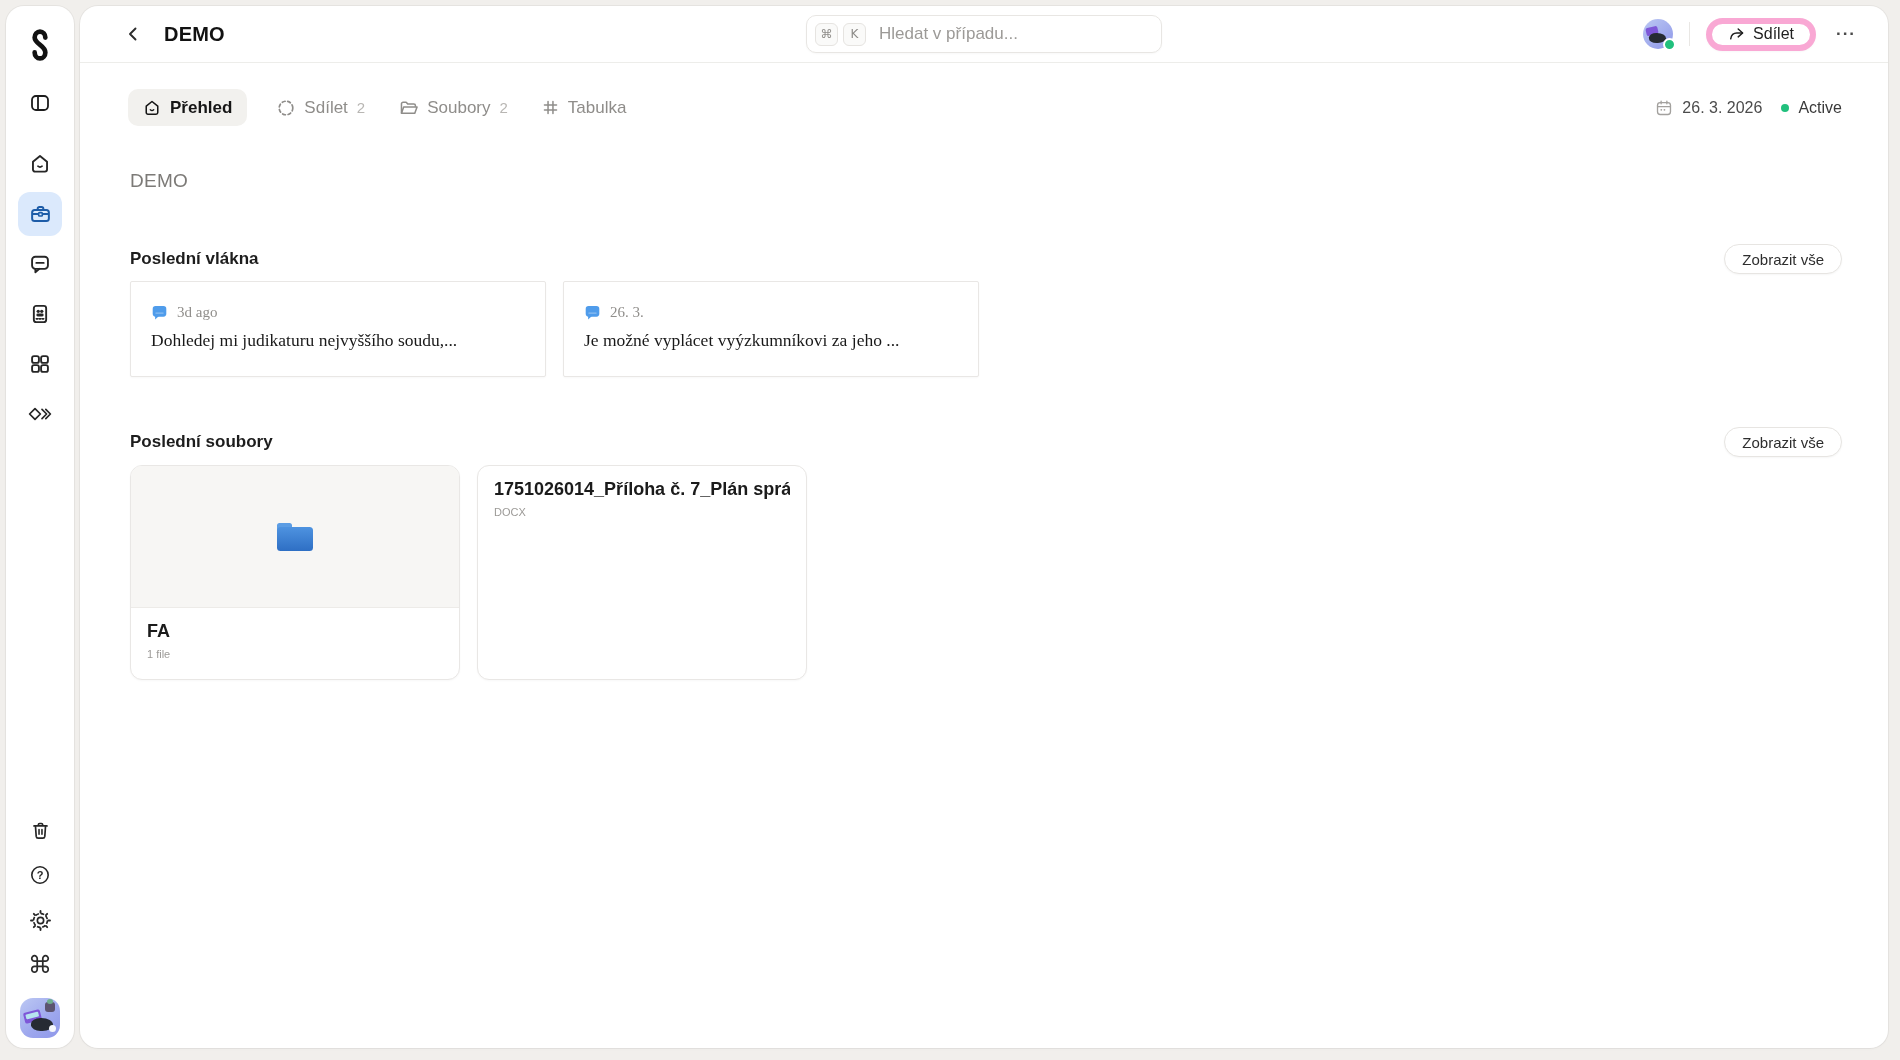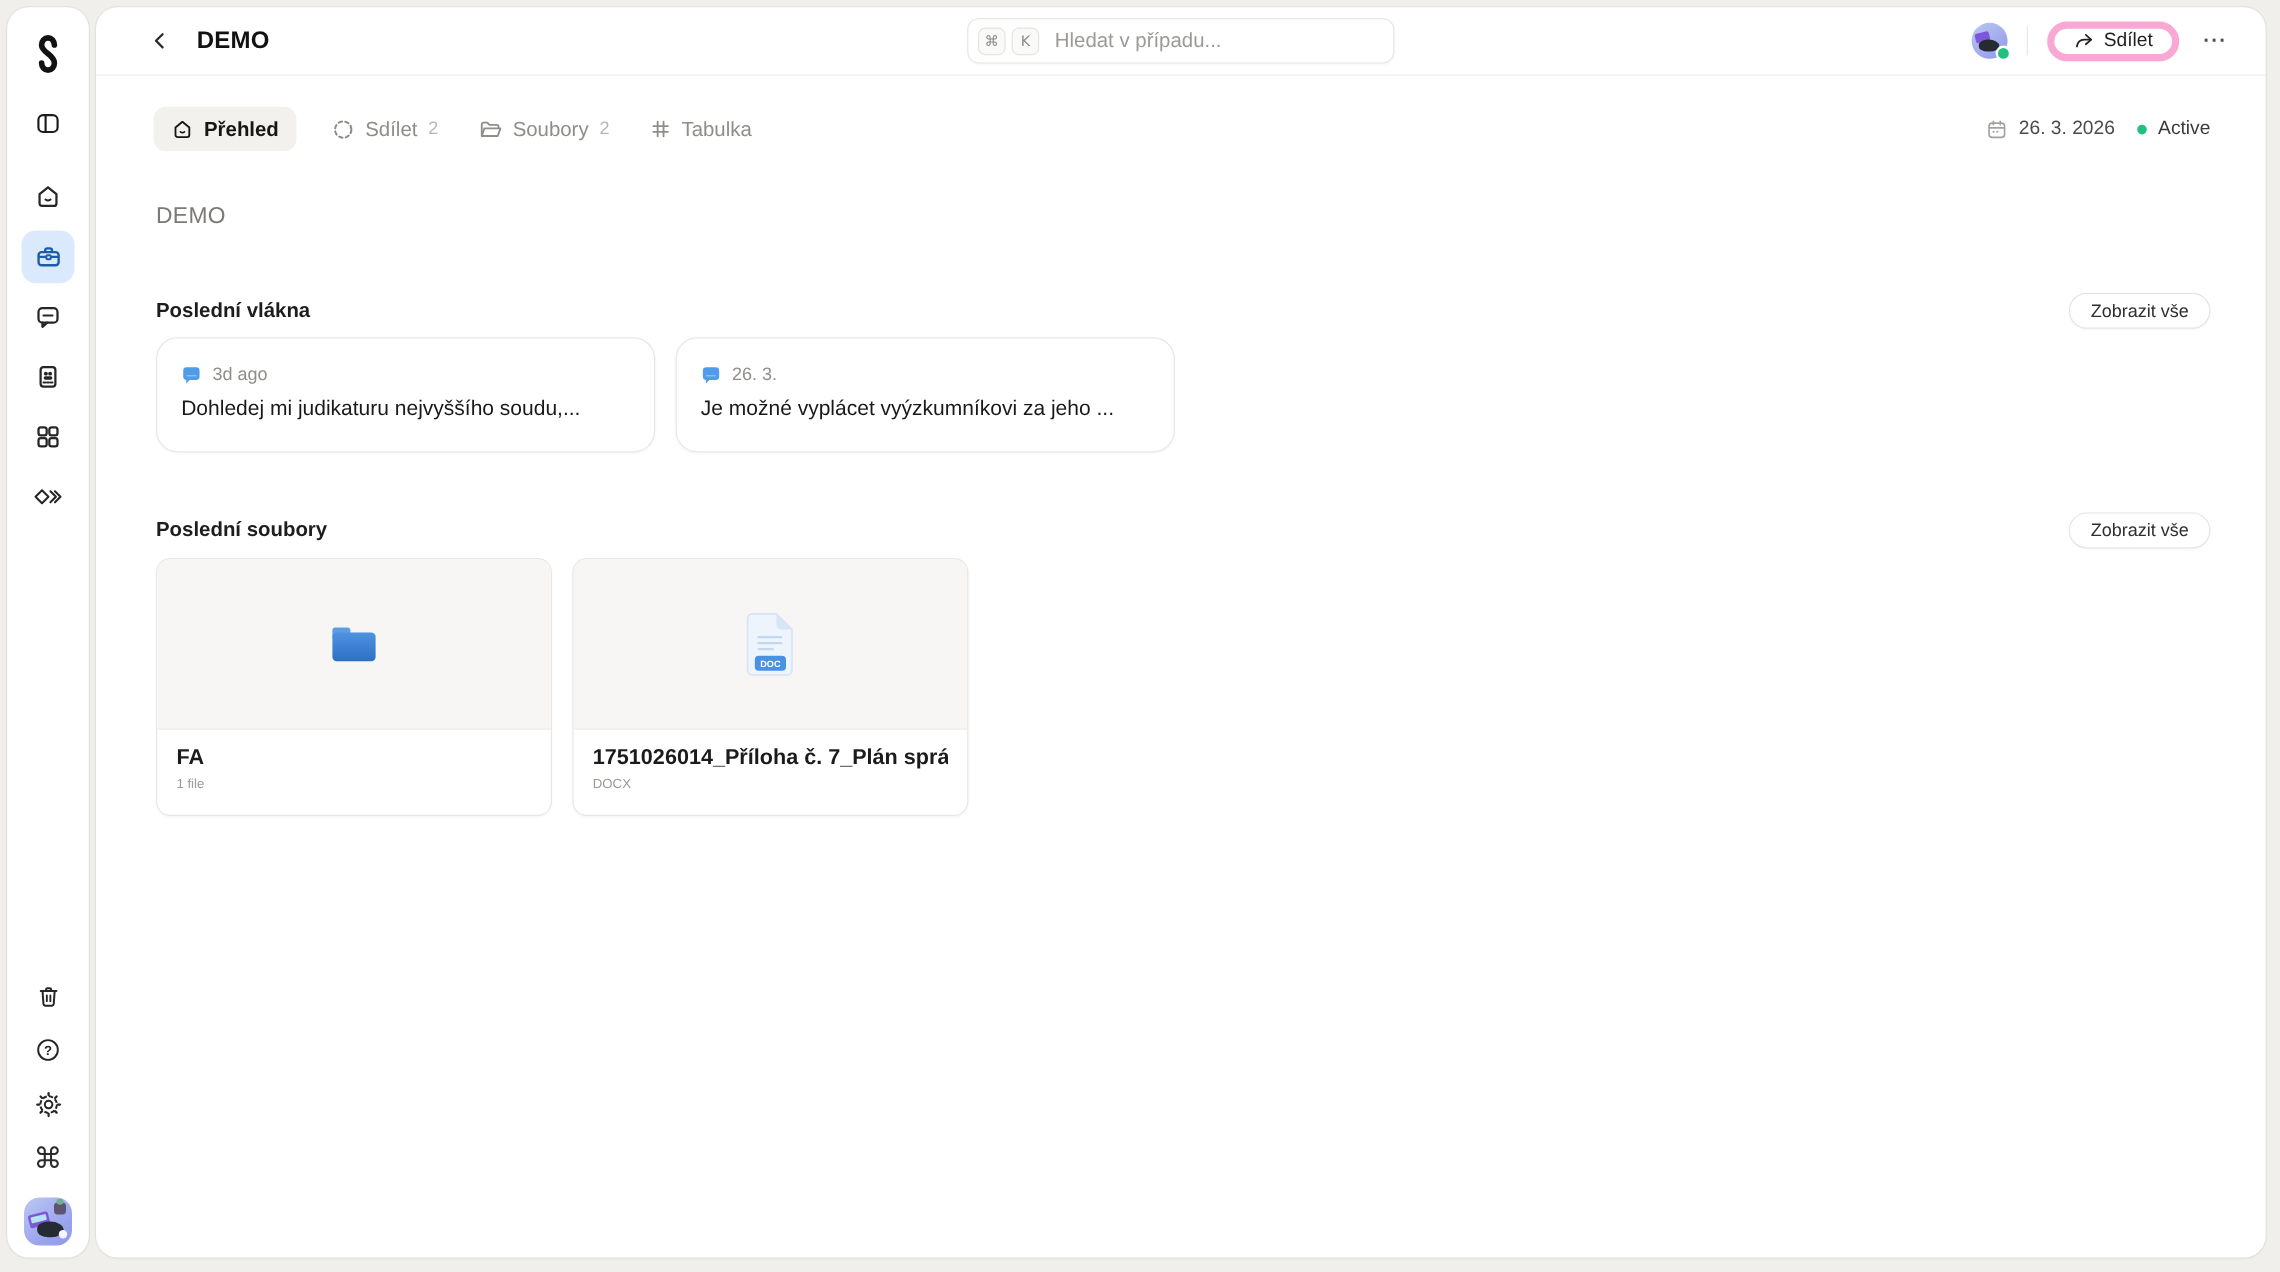--- a/index.html
+++ b/index.html
@@ -91,22 +91,22 @@
   .section-head.threads { margin-top:52px; }
   .section-head.files { margin-top:50px; }
   .section-title { font-size:17px; font-weight:bold; color:#1d1d1d; }
   .pill-btn {
     height:30px; padding:0 17px; border-radius:999px; background:#fff; border:1px solid #e7e5e2;
     font-size:15px; font-weight:500; color:#2e2e2e; cursor:pointer; box-shadow:0 1px 2px rgba(0,0,0,.04);
     font-family:"Liberation Sans", sans-serif;
   }
   .thread-row { display:flex; gap:17px; margin-top:7px; }
   .thread-card {
-    width:416px; height:96px; border:1px solid #e9e7e5; border-radius:18px; background:#fff;
-    padding:22px 20px 0 20px; cursor:pointer; box-shadow:0 1px 2px rgba(16,24,40,.03);
+    width:416px; height:96px; border:1px solid #e9e7e5; border-radius:2px; background:#fff;
+    padding:22px 20px 0 20px; cursor:pointer; box-shadow:0 1px 2px rgba(16,24,40,.03);font-family:Liberation Serif, serif;
   }
   .thread-top { display:flex; align-items:center; gap:9px; }
   .thread-time { font-size:15px; color:#908e8b; }
   .thread-title { margin-top:9px; font-size:17.5px; font-weight:500; color:#191919; white-space:nowrap; overflow:hidden; }
 
   .file-row { display:flex; gap:17px; margin-top:8px; }
   .file-card {
     width:330px; height:215px; border:1px solid #e9e7e5; border-radius:12px; background:#fff;
     overflow:hidden; cursor:pointer; box-shadow:0 1px 2px rgba(16,24,40,.03); display:flex; flex-direction:column;
   }
@@ -354,29 +354,20 @@
               <rect x="3" y="7" width="36" height="24" rx="3.5" fill="url(#fg)"></rect>
             </svg>
           </div>
           <div class="file-info">
             <div class="file-name">FA</div>
             <div class="file-meta">1 file</div>
           </div>
         </div>
 
         <div class="file-card">
-          <div class="file-thumb">
-            <svg width="44" height="54" viewBox="0 0 44 54">
-              <path d="M7 1.5 H27 L40 14.5 V48.5 A4 4 0 0 1 36 52.5 H7 A4 4 0 0 1 3 48.5 V5.5 A4 4 0 0 1 7 1.5 Z" fill="#eef4fc" stroke="#d8e4f5" stroke-width="1.4"></path>
-              <path d="M27 1.5 V10.5 A4 4 0 0 0 31 14.5 H40 Z" fill="#d7e5f8"></path>
-              <path d="M12 21 H31 M12 26 H31 M12 31 H24" stroke="#c3d7f0" stroke-width="1.8" stroke-linecap="round"></path>
-              <rect x="9" y="36.5" width="26" height="12.5" rx="3.4" fill="#4b91e2"></rect>
-              <text x="22" y="45.6" text-anchor="middle" font-size="7.6" font-weight="bold" fill="#ffffff" font-family="Liberation Sans, sans-serif">DOC</text>
-            </svg>
-          </div>
           <div class="file-info">
             <div class="file-name">1751026014_Příloha č. 7_Plán správy ...</div>
             <div class="file-meta">DOCX</div>
           </div>
         </div>
 
       </div>
     </div>
   </div>
 </div>

